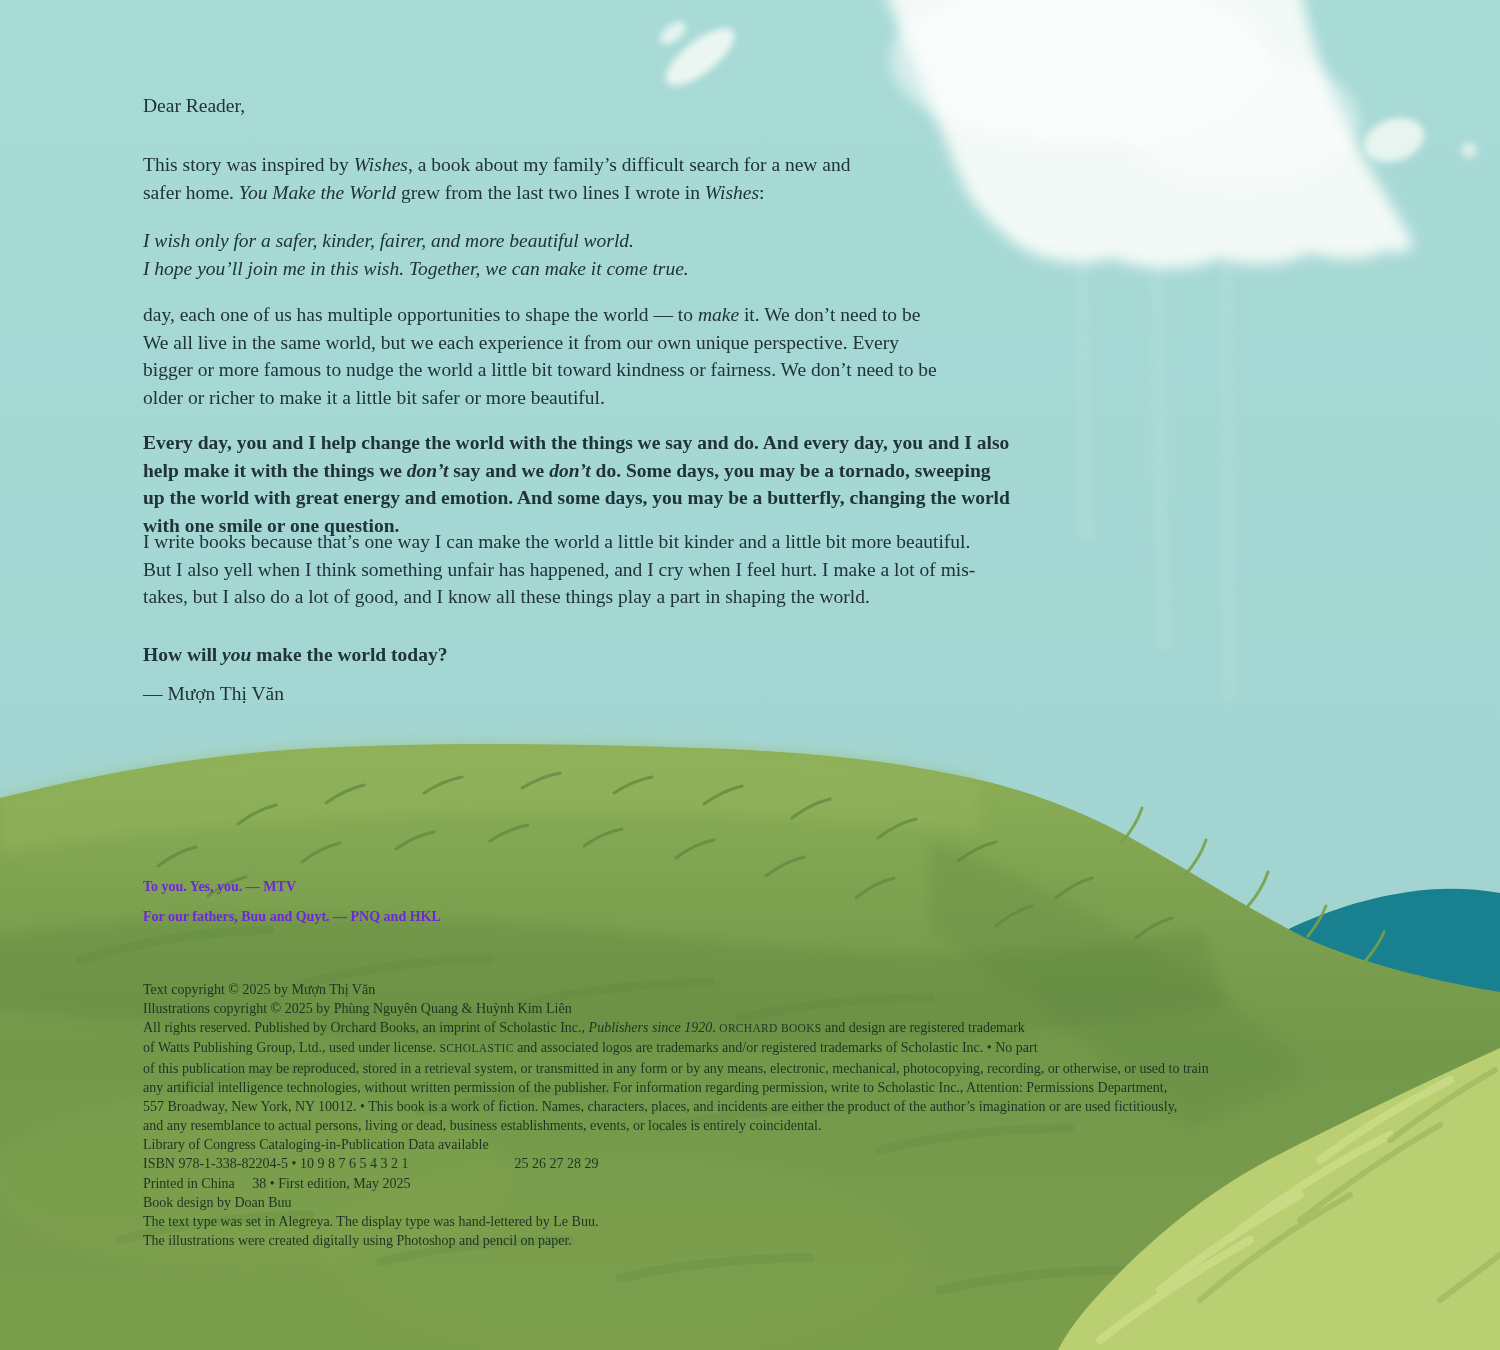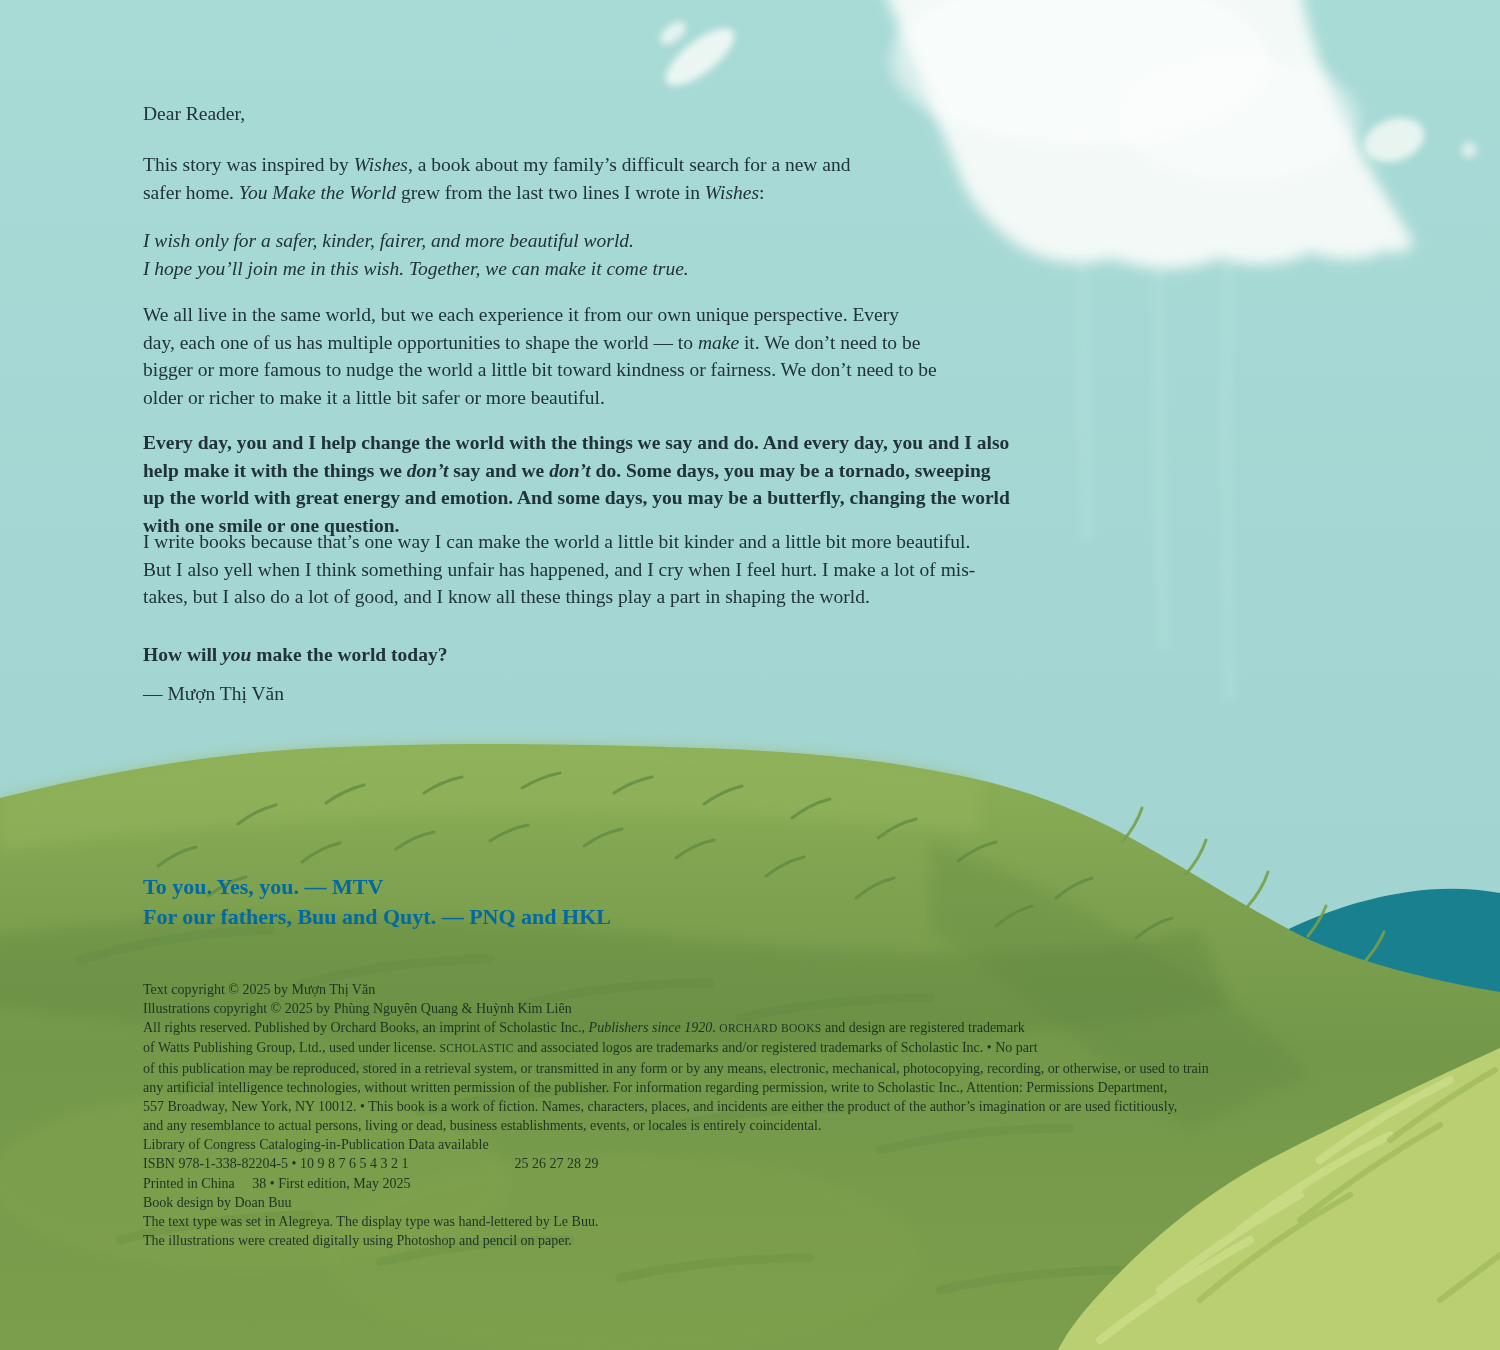--- a/index.html
+++ b/index.html
@@ -6,30 +6,30 @@
   .page{
     position:relative;width:1500px;height:1350px;overflow:hidden;
     background:#a6d8d4;
     font-family:"Liberation Serif","DejaVu Serif",serif;
   }
   .bg{position:absolute;left:0;top:0;width:1500px;height:1350px;display:block;}
   .textlayer{position:absolute;left:0;top:0;width:1500px;height:1350px;}
   .block{position:absolute;left:143px;}
   .letter{color:#20333a;font-size:19.5px;line-height:27.6px;}
   .letter .tline{white-space:pre;}
-  .salutation{top:100px;}
+  .salutation{top:92px;}
   .para1{top:151px;}
   .quote{top:227px;}
   .para2{top:301px;}
   .para3{top:429px;font-weight:bold;}
   .para4{top:528px;}
   .question{top:641px;font-weight:bold;}
   .signature{top:680px;}
   .dedication{
-    top:872px;color:#0369a1;font-size:22px;line-height:29.5px;font-weight:600;
+    top:872px;color:#6d28d9;font-size:14px;line-height:29.5px;font-weight:600;
   }
   .dedication .tline{white-space:pre;}
   .copyright{
     top:980px;color:#1d3423;font-size:14px;line-height:19.15px;
   }
   .copyright .tline{white-space:pre;}
   .it{font-style:italic;}
   .sc{font-size:0.82em;letter-spacing:0.03em;}
   .gap{margin-left:106px;}
 </style>
@@ -194,22 +194,22 @@
         <div class="tline"><span>This story was inspired by </span><span class="it">Wishes</span><span>, a book about my family’s difficult search for a new and</span></div>
         <div class="tline"><span>safer home. </span><span class="it">You Make the World</span><span> grew from the last two lines I wrote in </span><span class="it">Wishes</span><span>:</span></div>
       </div>
 
     <div class="block letter quote">
         <div class="tline"><span class="it">I wish only for a safer, kinder, fairer, and more beautiful world.</span></div>
         <div class="tline"><span class="it">I hope you’ll join me in this wish. Together, we can make it come true.</span></div>
       </div>
 
     <div class="block letter para2">
+        <div class="tline"><span>day, each one of us has multiple opportunities to shape the world — to </span><span class="it">make</span><span> it. We don’t need to be</span></div>
         <div class="tline"><span>We all live in the same world, but we each experience it from our own unique perspective. Every</span></div>
-        <div class="tline"><span>day, each one of us has multiple opportunities to shape the world — to </span><span class="it">make</span><span> it. We don’t need to be</span></div>
         <div class="tline"><span>bigger or more famous to nudge the world a little bit toward kindness or fairness. We don’t need to be</span></div>
         <div class="tline"><span>older or richer to make it a little bit safer or more beautiful.</span></div>
       </div>
 
     <div class="block letter para3">
         <div class="tline"><span>Every day, you and I help change the world with the things we say and do. And every day, you and I also</span></div>
         <div class="tline"><span>help make it with the things we </span><span class="it">don’t</span><span> say and we </span><span class="it">don’t</span><span> do. Some days, you may be a tornado, sweeping</span></div>
         <div class="tline"><span>up the world with great energy and emotion. And some days, you may be a butterfly, changing the world</span></div>
         <div class="tline"><span>with one smile or one question.</span></div>
       </div>

